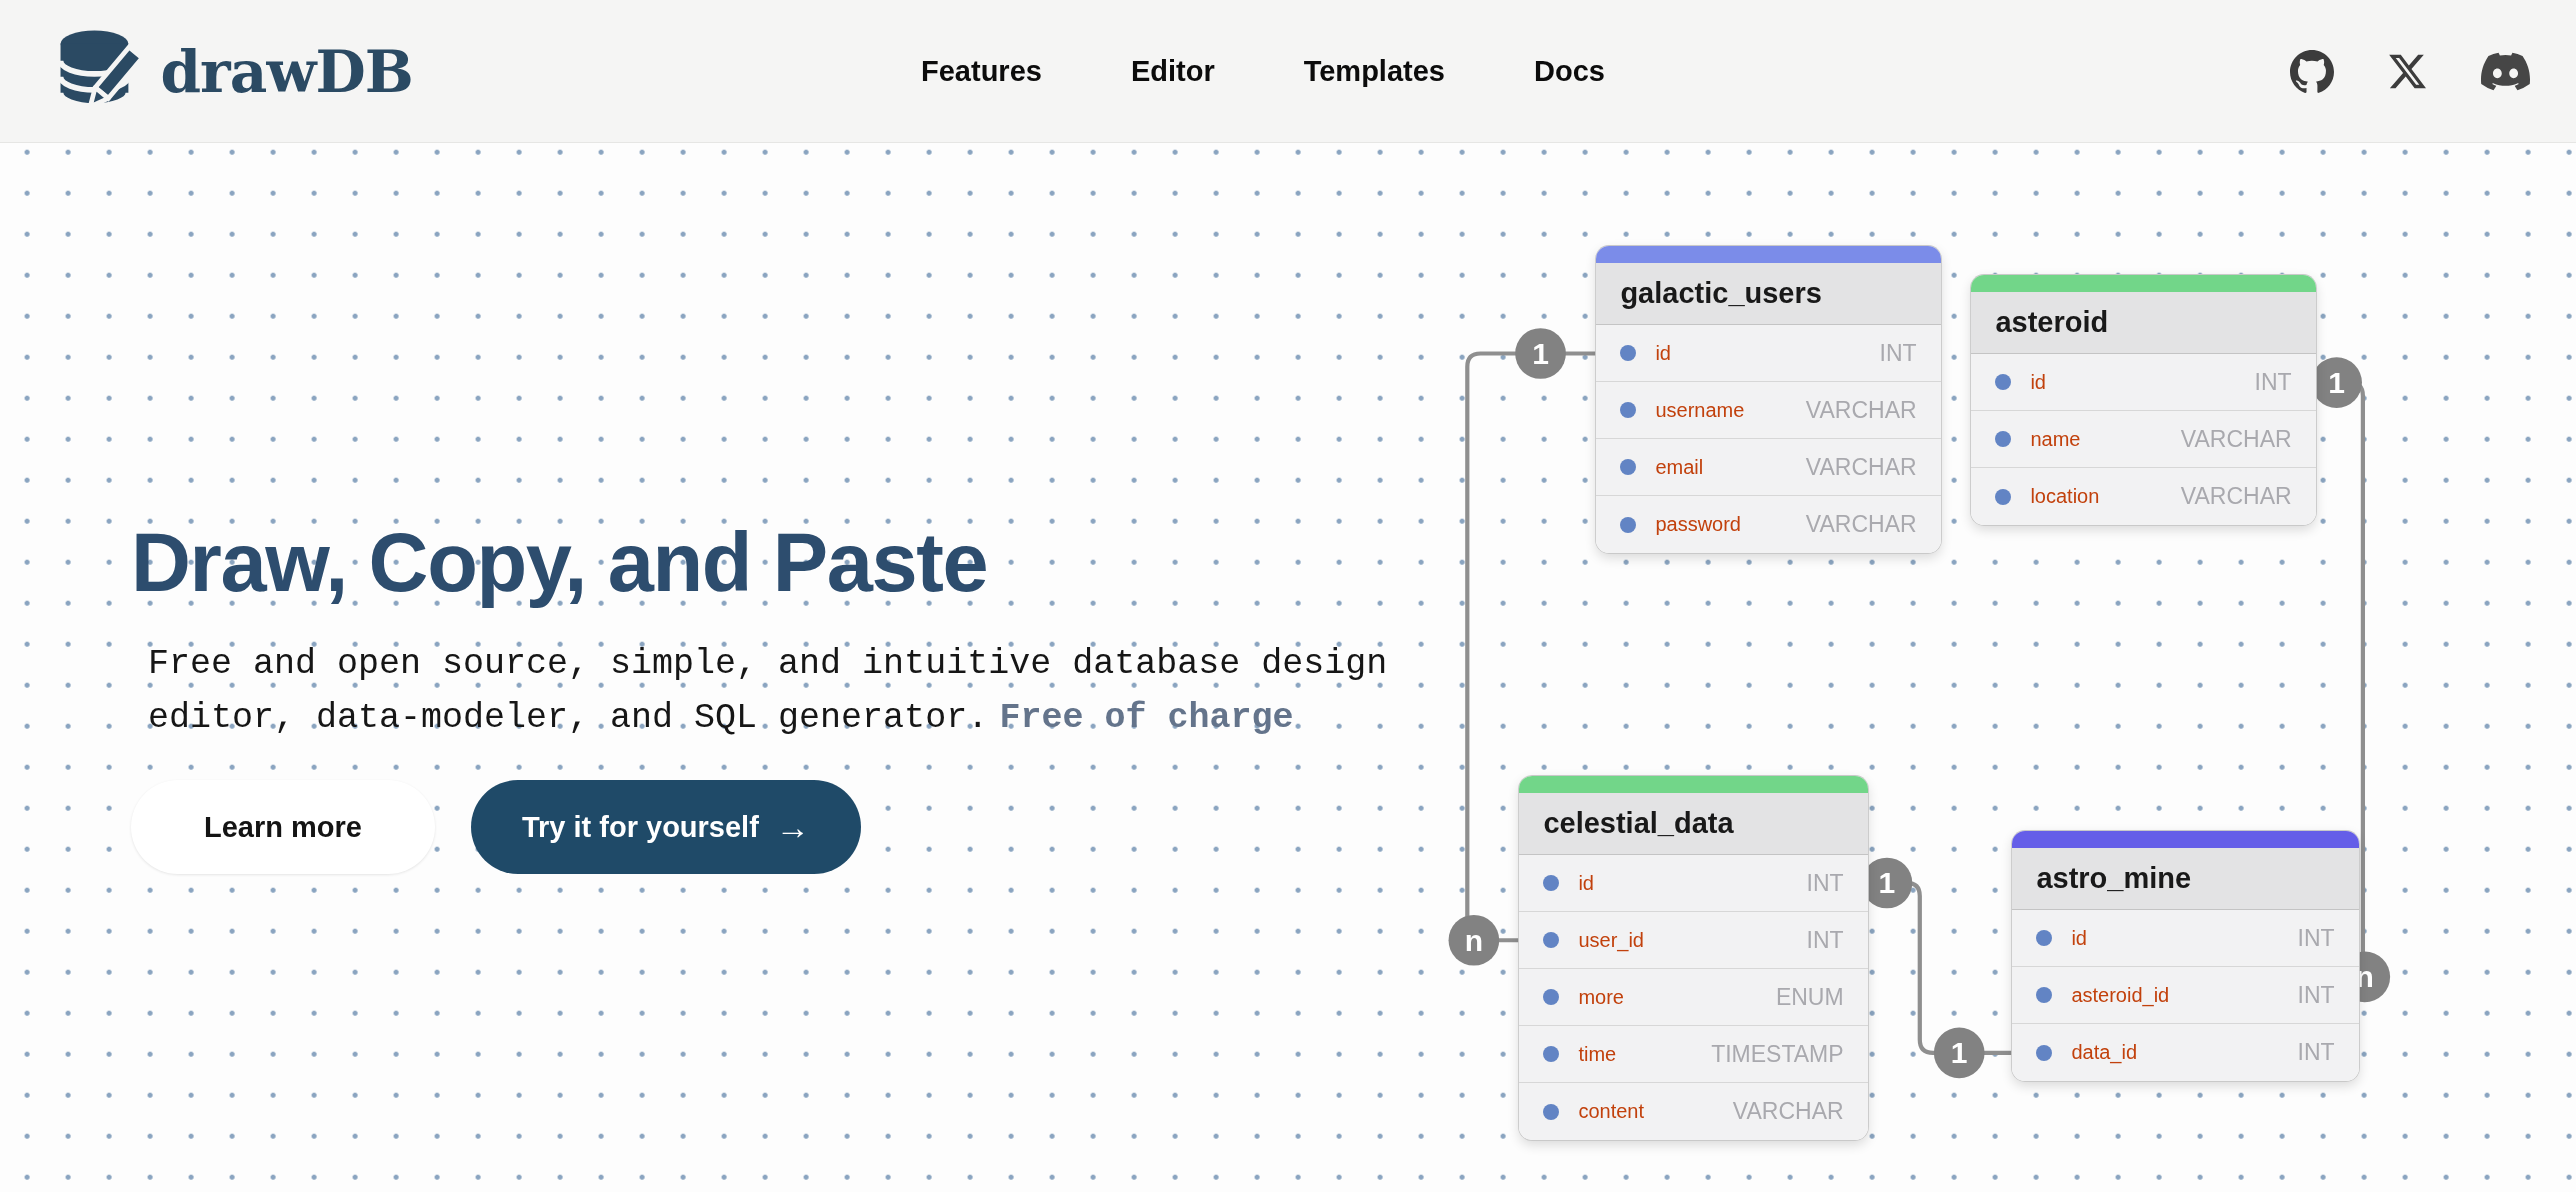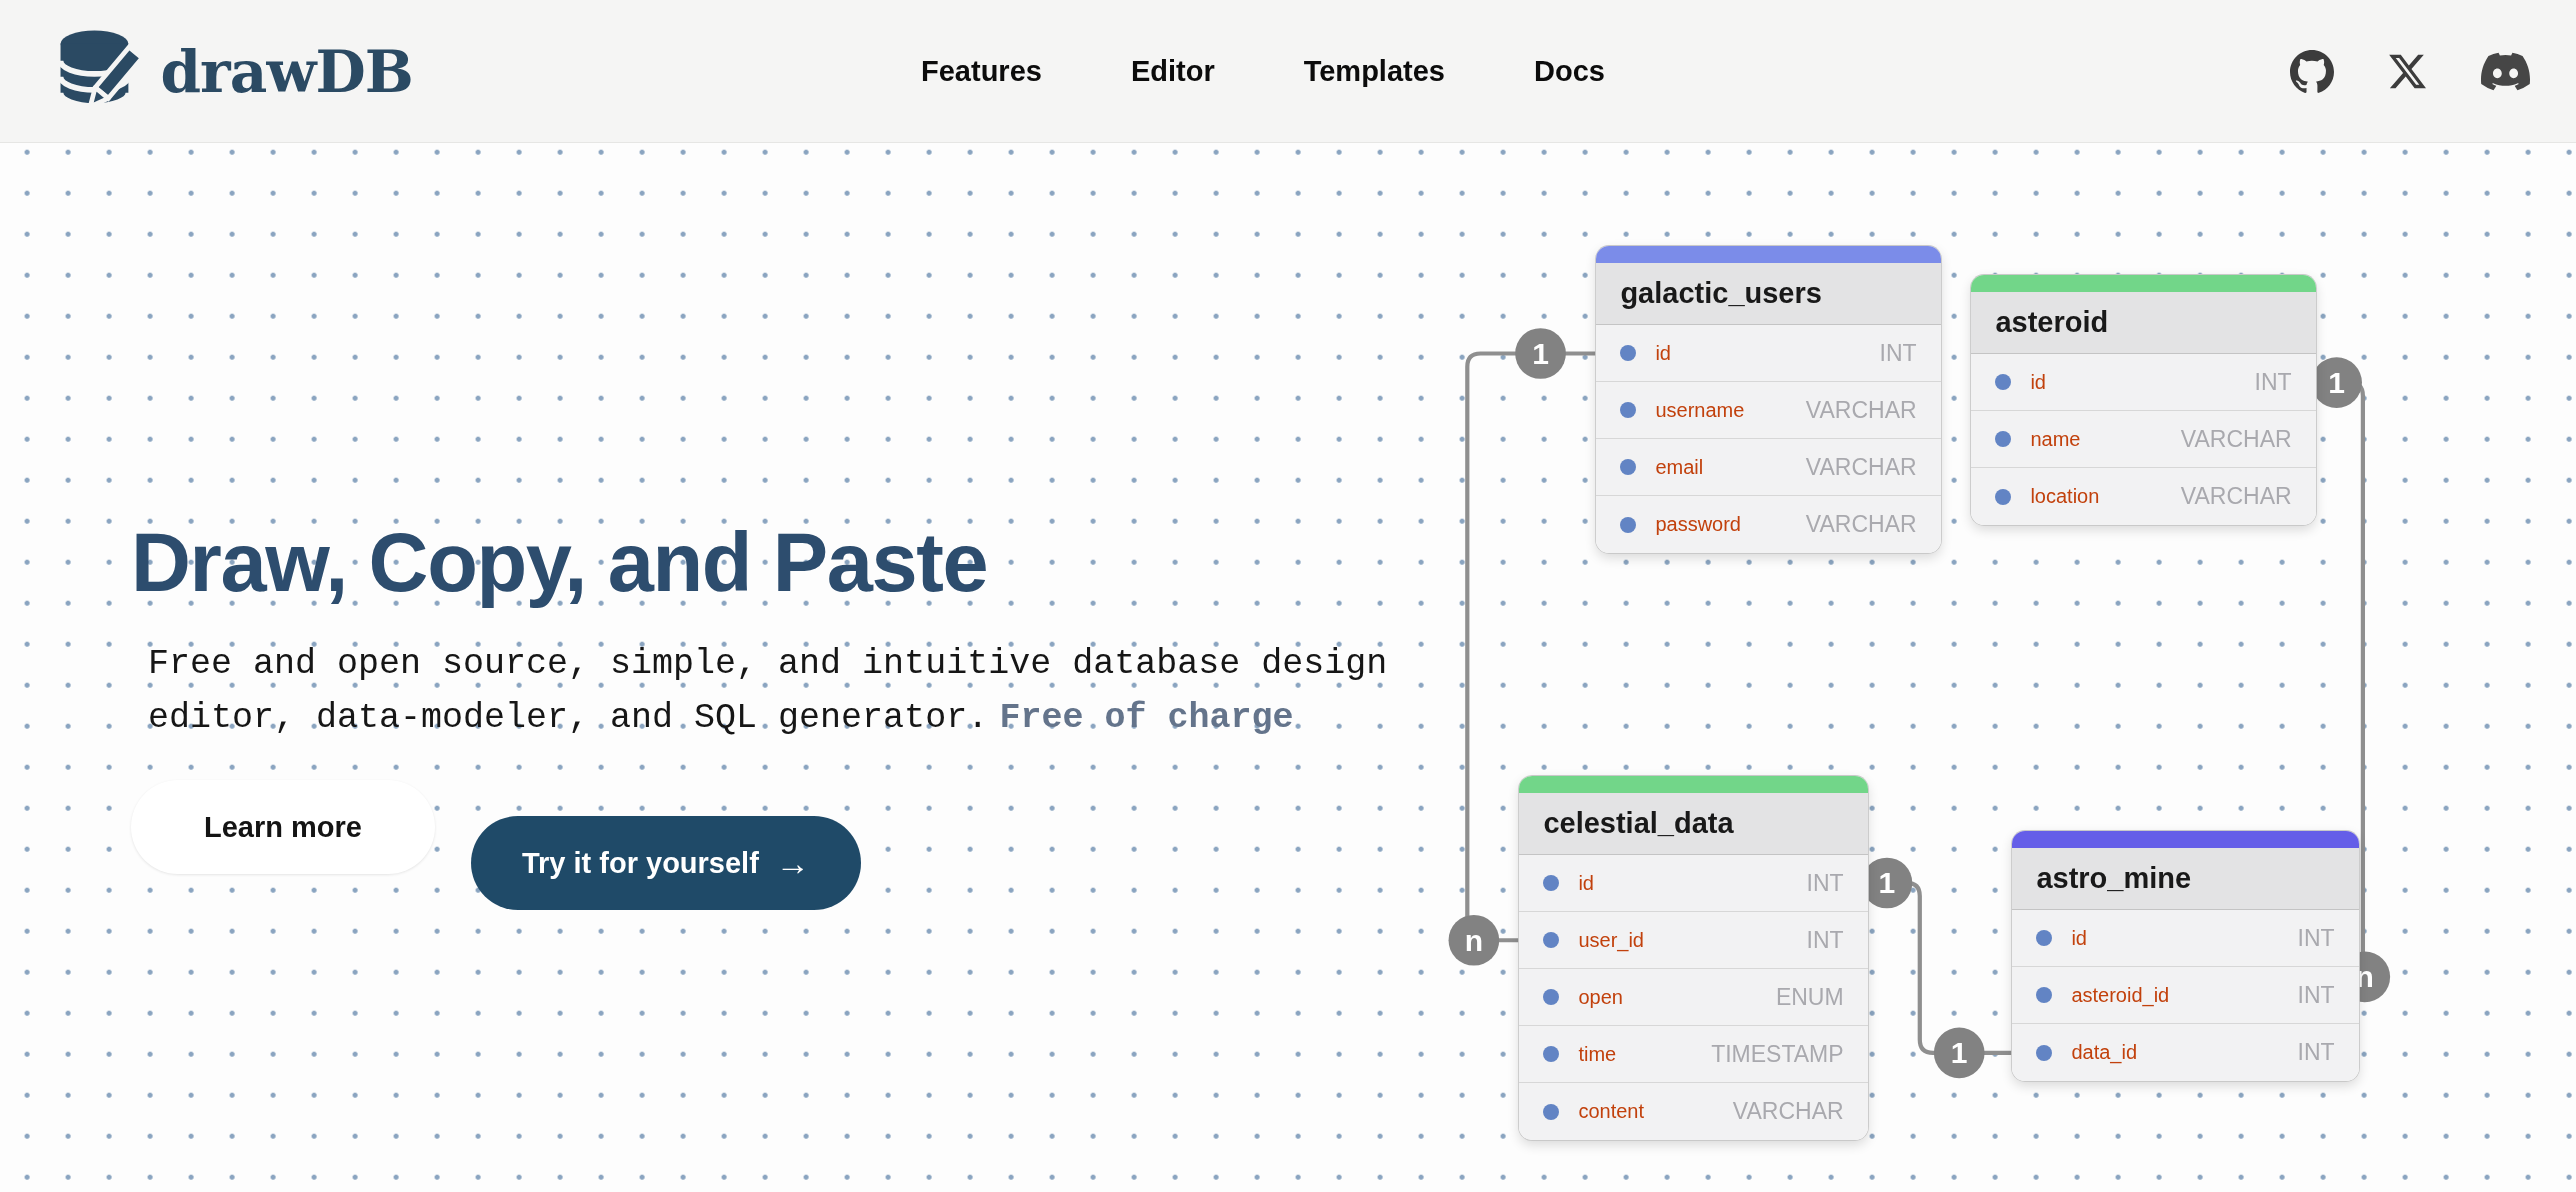--- a/index.html
+++ b/index.html
@@ -28,21 +28,21 @@
   .hero-title { position:absolute; left:131px; top:514px; font-size:83px; font-weight:700;
                 color:#2d4d6e; letter-spacing:-1.4px; white-space:nowrap; }
   .hero-sub { position:absolute; left:148px; top:636px; font-size:35px; line-height:54px;
               color:#161616; white-space:nowrap;font-family:Liberation Mono, monospace; }
   .hero-highlight { color:#64748b; font-weight:700; margin-left:11.3px; }
   .hero-buttons { position:absolute; left:131px; top:780px; display:flex; gap:36px; }
   .btn { height:94px; border-radius:49px; display:flex; align-items:center;
          font-size:29px; font-weight:600; cursor:pointer; white-space:nowrap; }
   .btn-learn { background:#ffffff; color:#141414; padding:0 73px;
                box-shadow:0 0.9px 2.8px rgba(0,0,0,.10); }
-  .btn-try { background:#1f4a68; color:#ffffff; padding:14px 51px; gap:17px;margin-top:36px; }
+  .btn-try { background:#1f4a68; color:#ffffff; padding:14px 51px; gap:17px; }
   .btn-try .arrow { font-size:34px; font-weight:400; }
 
   
   .table-card { position:absolute; width:345px; border-radius:13px; background:#fafafa;
                 box-shadow:0 0 0 0.9px #c9c9c9, 0 4.7px 11.3px rgba(0,0,0,.14);
                 overflow:hidden; z-index:2; }
   .accent { height:17px; }
   .t-title { height:62px; background:#e3e3e4; border-bottom:0.9px solid #c4c4c4;
              display:flex; align-items:center; padding:0 24.4px;
              font-size:29px; font-weight:700; color:#191919; }
@@ -216,21 +216,21 @@
         <span class="t-field">id</span>
         <span class="t-type">INT</span>
       </div>
       <div class="t-row">
         <span class="t-dot"></span>
         <span class="t-field">user_id</span>
         <span class="t-type">INT</span>
       </div>
       <div class="t-row">
         <span class="t-dot"></span>
-        <span class="t-field">open</span>
+        <span class="t-field">more</span>
         <span class="t-type">ENUM</span>
       </div>
       <div class="t-row">
         <span class="t-dot"></span>
         <span class="t-field">time</span>
         <span class="t-type">TIMESTAMP</span>
       </div>
       <div class="t-row">
         <span class="t-dot"></span>
         <span class="t-field">content</span>

